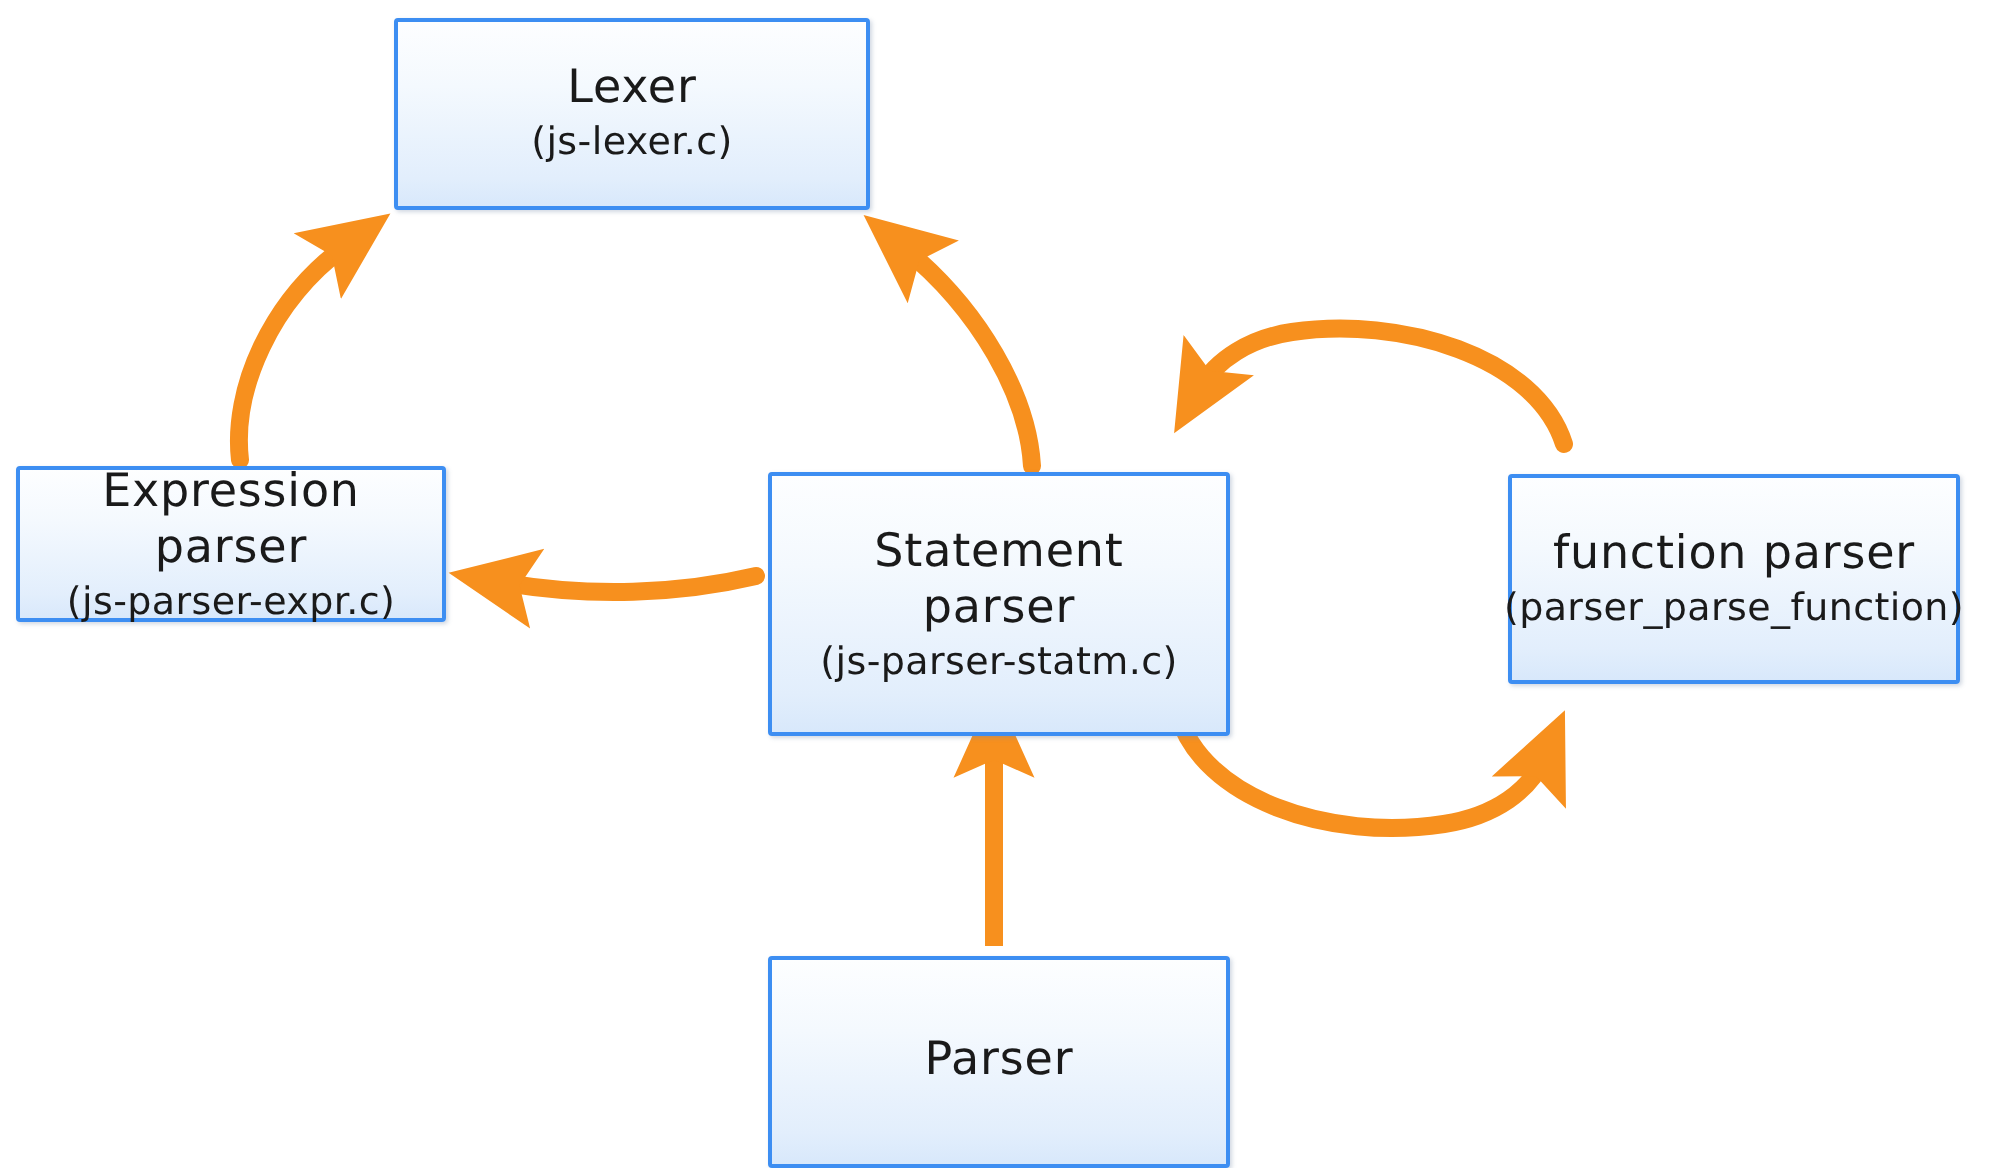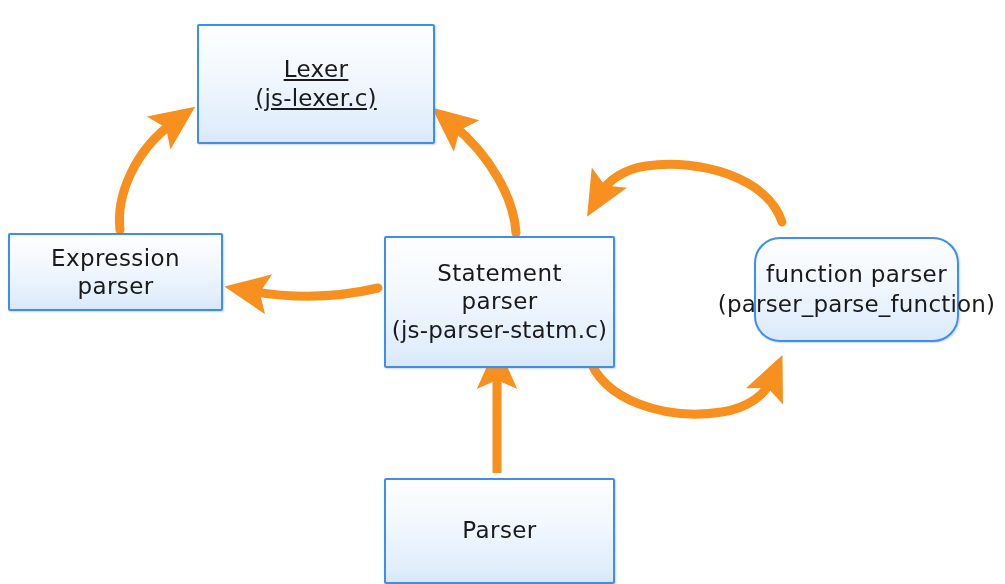--- a/index.html
+++ b/index.html
@@ -40,34 +40,34 @@
     color: #1a1a1a;
     line-height: 1.18;
     padding: 2px 4px;
   }
   .node-title {
     font-size: 23px;
     letter-spacing: 0.4px;
     white-space: nowrap;
   }
   .node-sub {
-    font-size: 23px;
+    font-size: 19px;
     letter-spacing: 0.2px;
     white-space: nowrap;
     margin-top: 2px;
   }
   .node-title.two-line {
     line-height: 1.22;
   }
 
   
-  #node-lexer       { left: 197px; top: 24px;  width: 238px; height: 120px; text-decoration: underline; }
+  #node-lexer       { left: 197px; top: 9px;  width: 238px; height: 96px; }
   #node-expression  { left: 8px;   top: 233px; width: 215px; height: 78px; }
   #node-statement   { left: 384px; top: 236px; width: 231px; height: 132px; }
-  #node-function    { left: 754px; top: 237px; width: 205px; height: 105px; border-radius: 26px; }
+  #node-function    { left: 754px; top: 237px; width: 226px; height: 105px; }
   #node-parser      { left: 384px; top: 478px; width: 231px; height: 106px; }
 </style>
 </head>
 <body>
 
 <div id="diagram-canvas">
 
   <svg id="arrow-layer" viewBox="0 0 1005 584" width="1005" height="584" xmlns="http://www.w3.org/2000/svg">
     <defs>
       <marker id="ah" markerWidth="5.2" markerHeight="5.2" refX="2.1" refY="2.6" orient="auto" markerUnits="strokeWidth">
@@ -101,20 +101,21 @@
   </svg>
 
   <div class="node-box" id="node-lexer">
     <div class="node-title">Lexer</div>
     <div class="node-sub">(js-lexer.c)</div>
   </div>
 
   <div class="node-box" id="node-expression">
     <div class="node-title two-line">Expression</div>
     <div class="node-title two-line">parser</div>
+    <div class="node-sub">(js-parser-expr.c)</div>
   </div>
 
   <div class="node-box" id="node-statement">
     <div class="node-title two-line">Statement</div>
     <div class="node-title two-line">parser</div>
     <div class="node-sub">(js-parser-statm.c)</div>
   </div>
 
   <div class="node-box" id="node-function">
     <div class="node-title">function parser</div>

